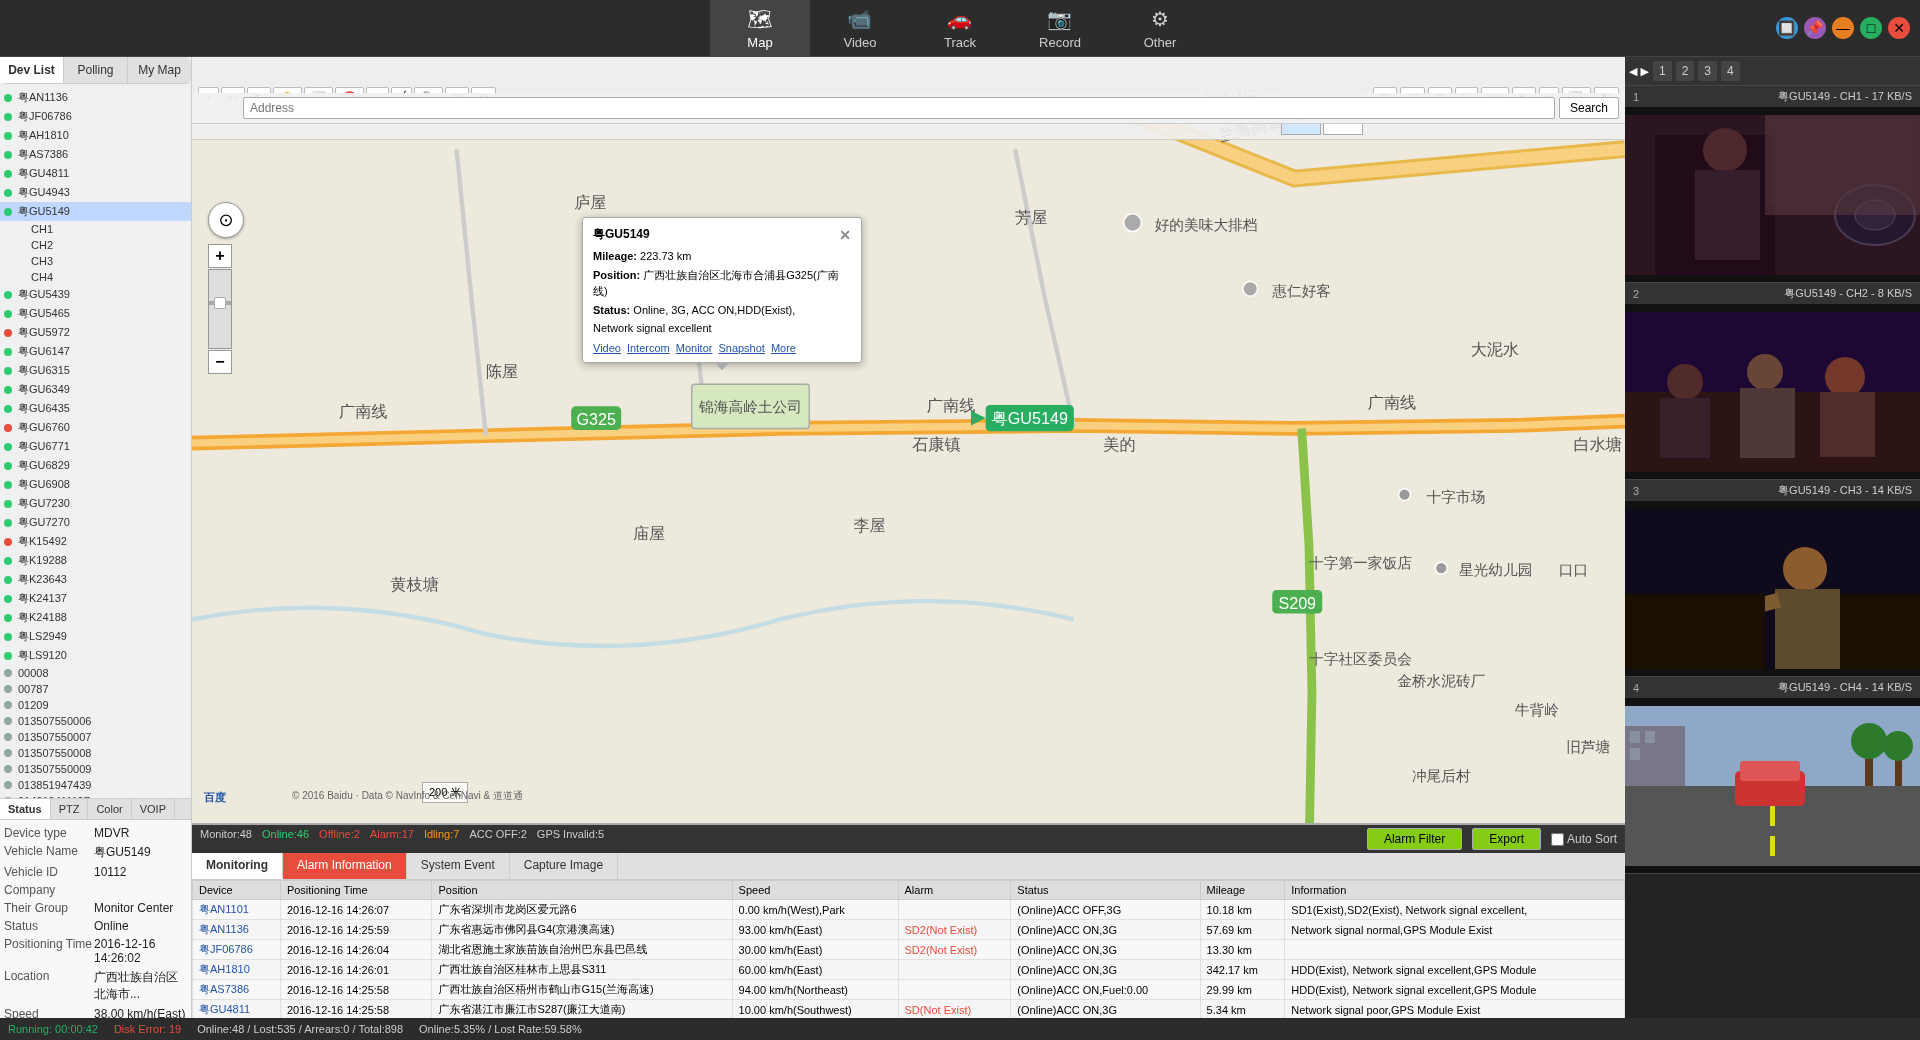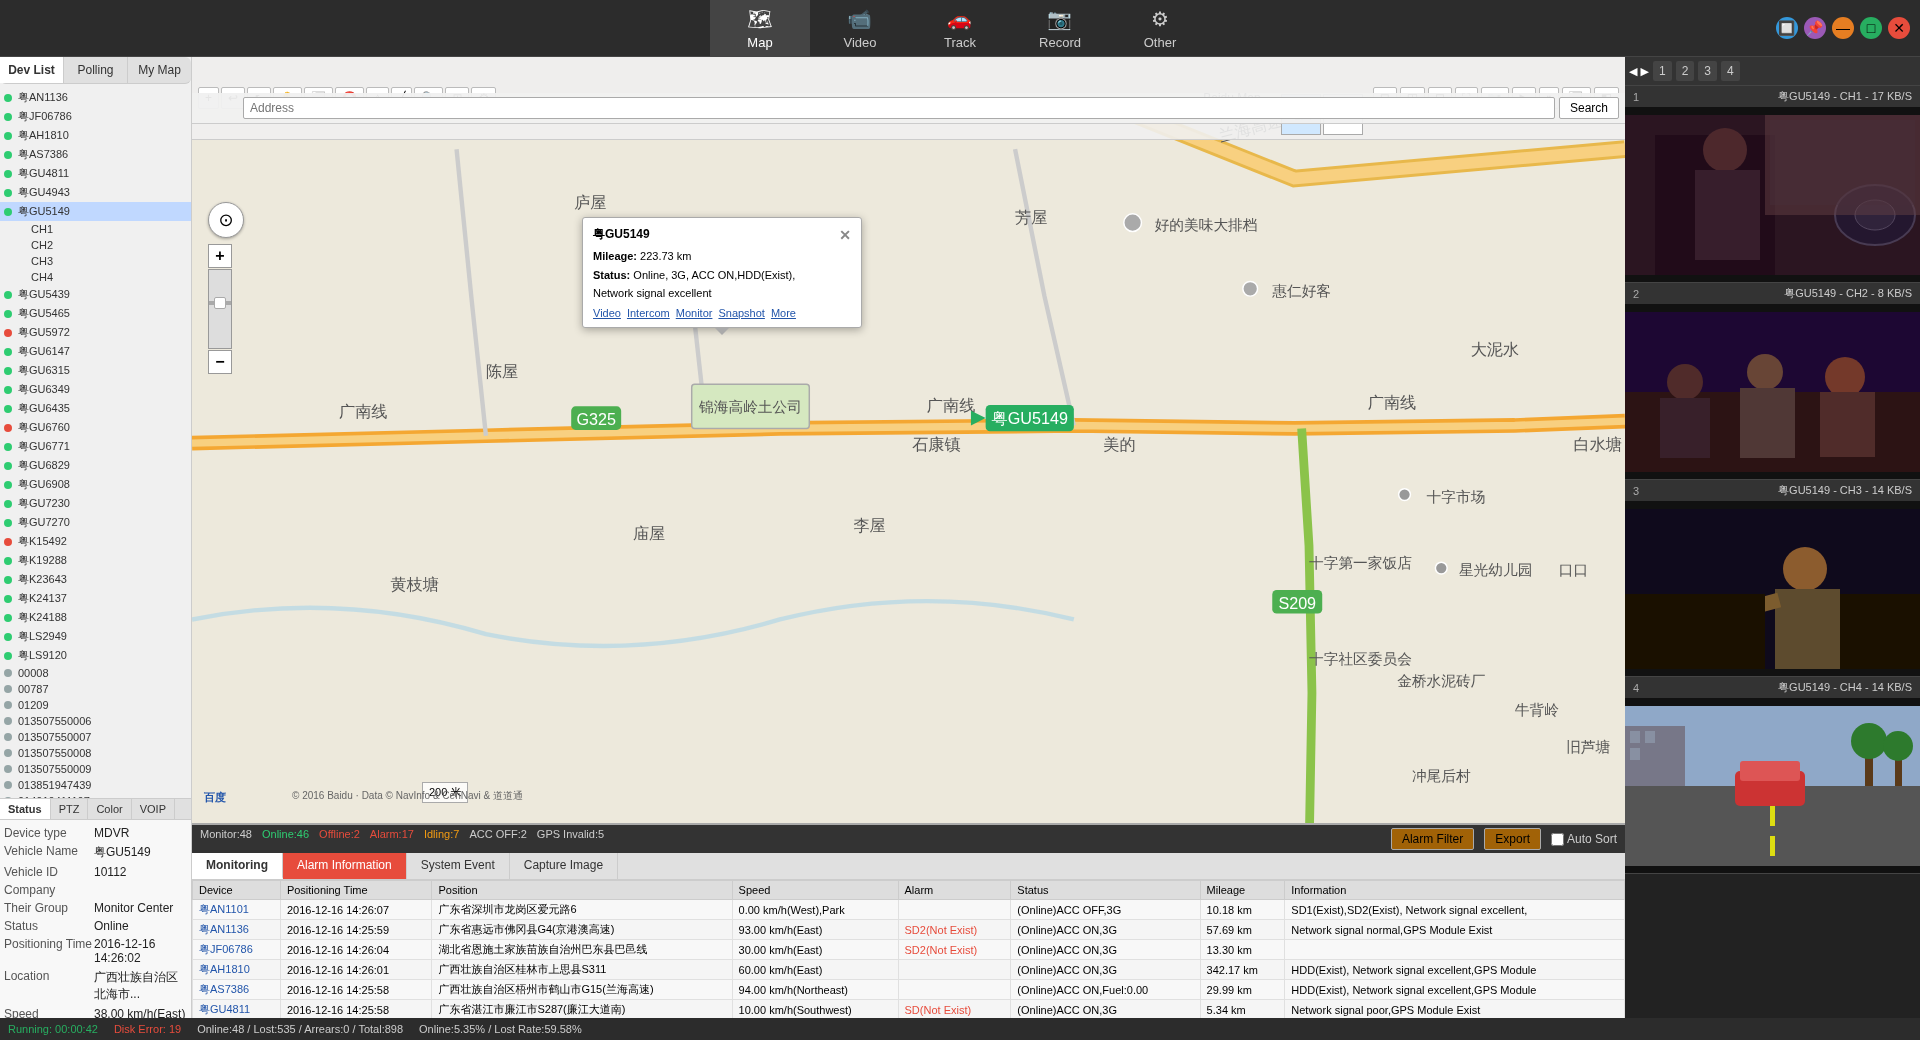--- a/index.html
+++ b/index.html
@@ -240,21 +240,21 @@
     }
     .bottom-table tr:nth-child(even) td { background: #f5f5f5; }
 
     
     .status-bar {
       position: absolute; bottom: 0; left: 0; right: 0; height: 22px;
       background: #2c2c2c; display: flex; align-items: center;
       padding: 0 8px; gap: 16px; font-size: 11px; color: #ccc; z-index: 10;
     }
     .action-btn {
-      padding: 3px 10px; background: #a16207; border: 1px solid #aaa;
+      padding: 3px 16px; background: #84cc16; border: 1px solid #aaa;
       cursor: pointer; font-size: 12px; border-radius: 2px;
     }
     .auto-sort-cb { display: flex; align-items: center; gap: 3px; font-size: 12px; }
 
     
     .monitor-bar {
       background: #333; color: #ccc; font-size: 11px;
       padding: 3px 8px; display: flex; gap: 10px;
       flex-shrink: 0;
     }
@@ -712,20 +712,24 @@
       </div>
 
       <div class="vehicle-popup">
         <div class="popup-title">
           <span>粤GU5149</span>
           <span class="popup-close">✕</span>
         </div>
         <div class="popup-row">
           <b>Mileage:</b>
           <span>223.73 km</span>
+        </div>
+        <div class="popup-row">
+          <b>Position:</b>
+          <span>广西壮族自治区北海市合浦县G325(广南线)</span>
         </div>
         <div class="popup-row">
           <b>Status:</b>
           <span>Online, 3G, ACC ON,HDD(Exist),</span>
         </div>
         <div class="popup-row">
           <span>Network signal excellent</span>
         </div>
         <div class="popup-links">
           <span class="popup-link">Video</span>

